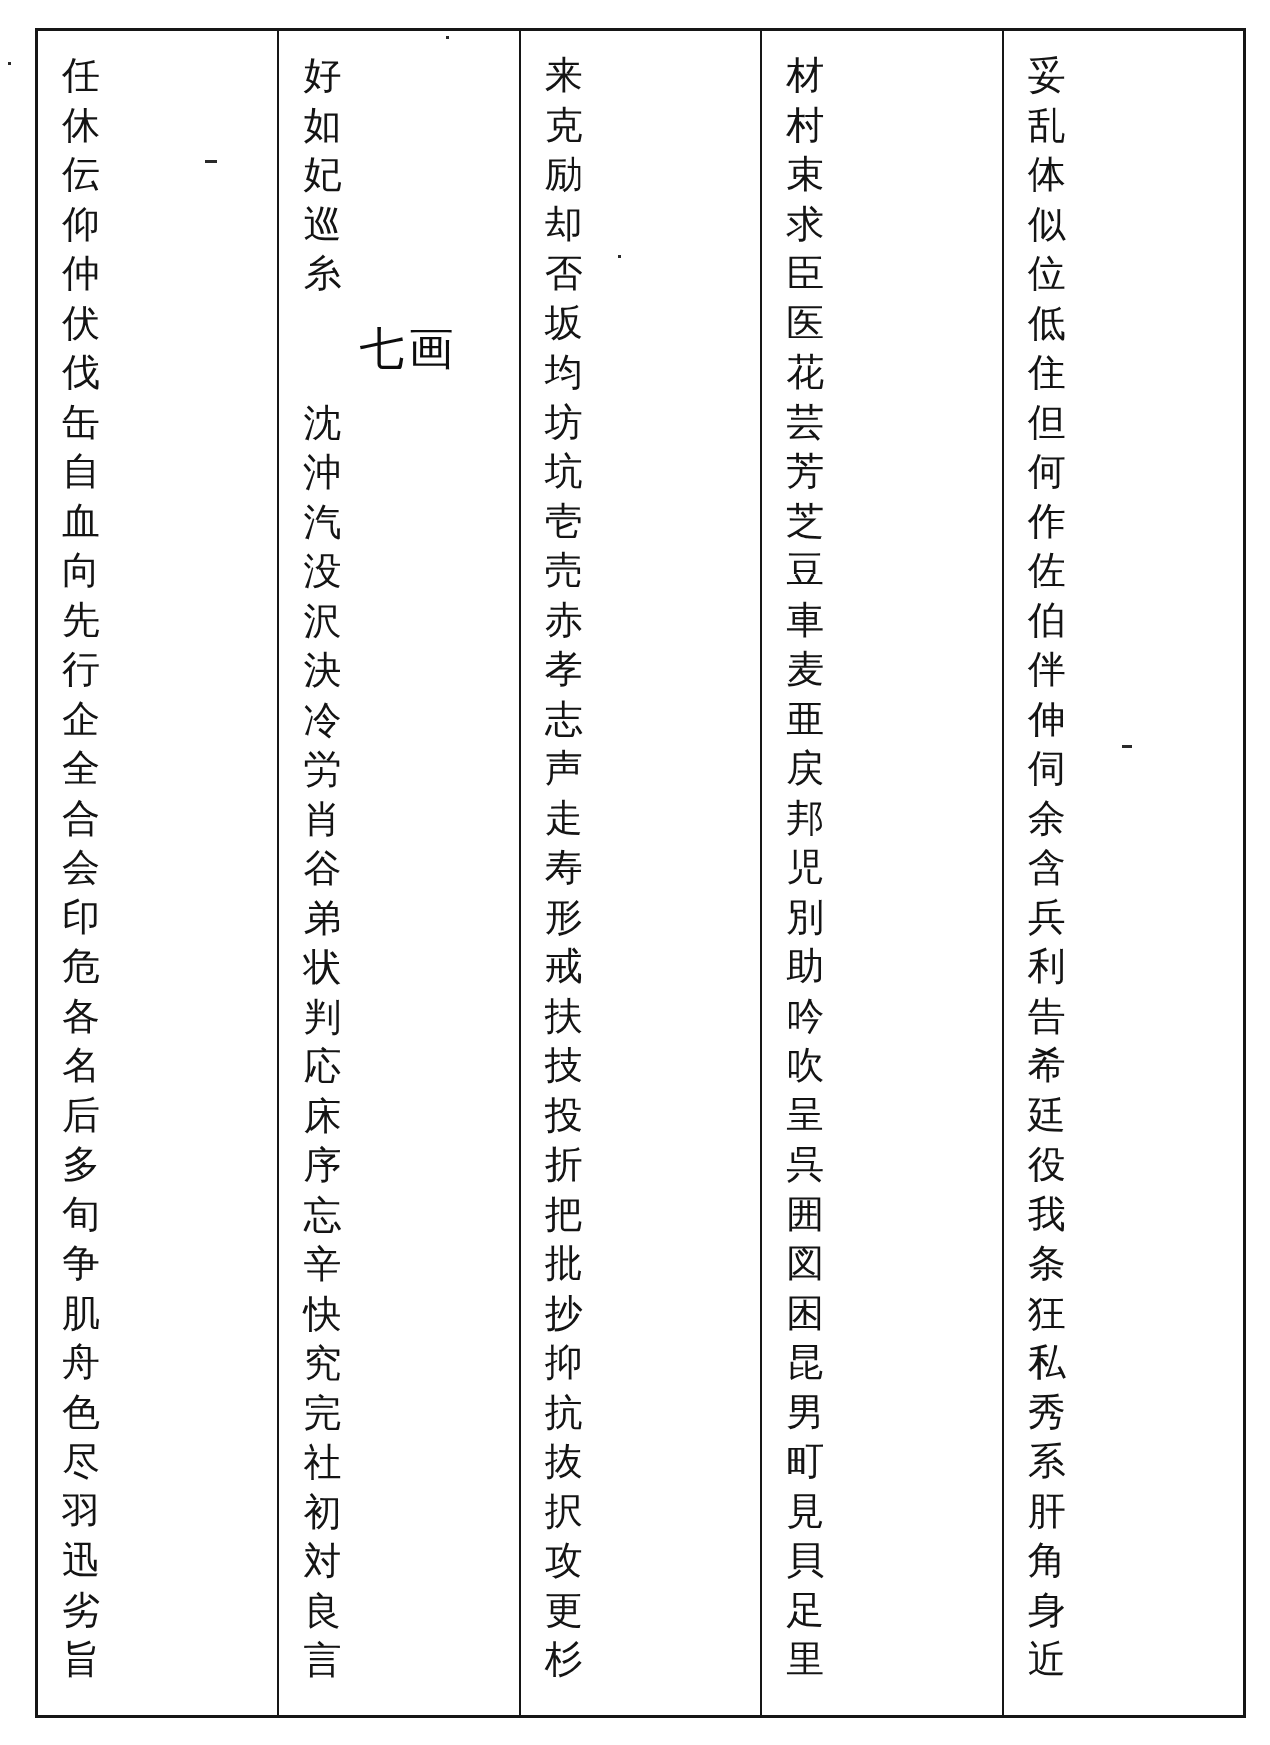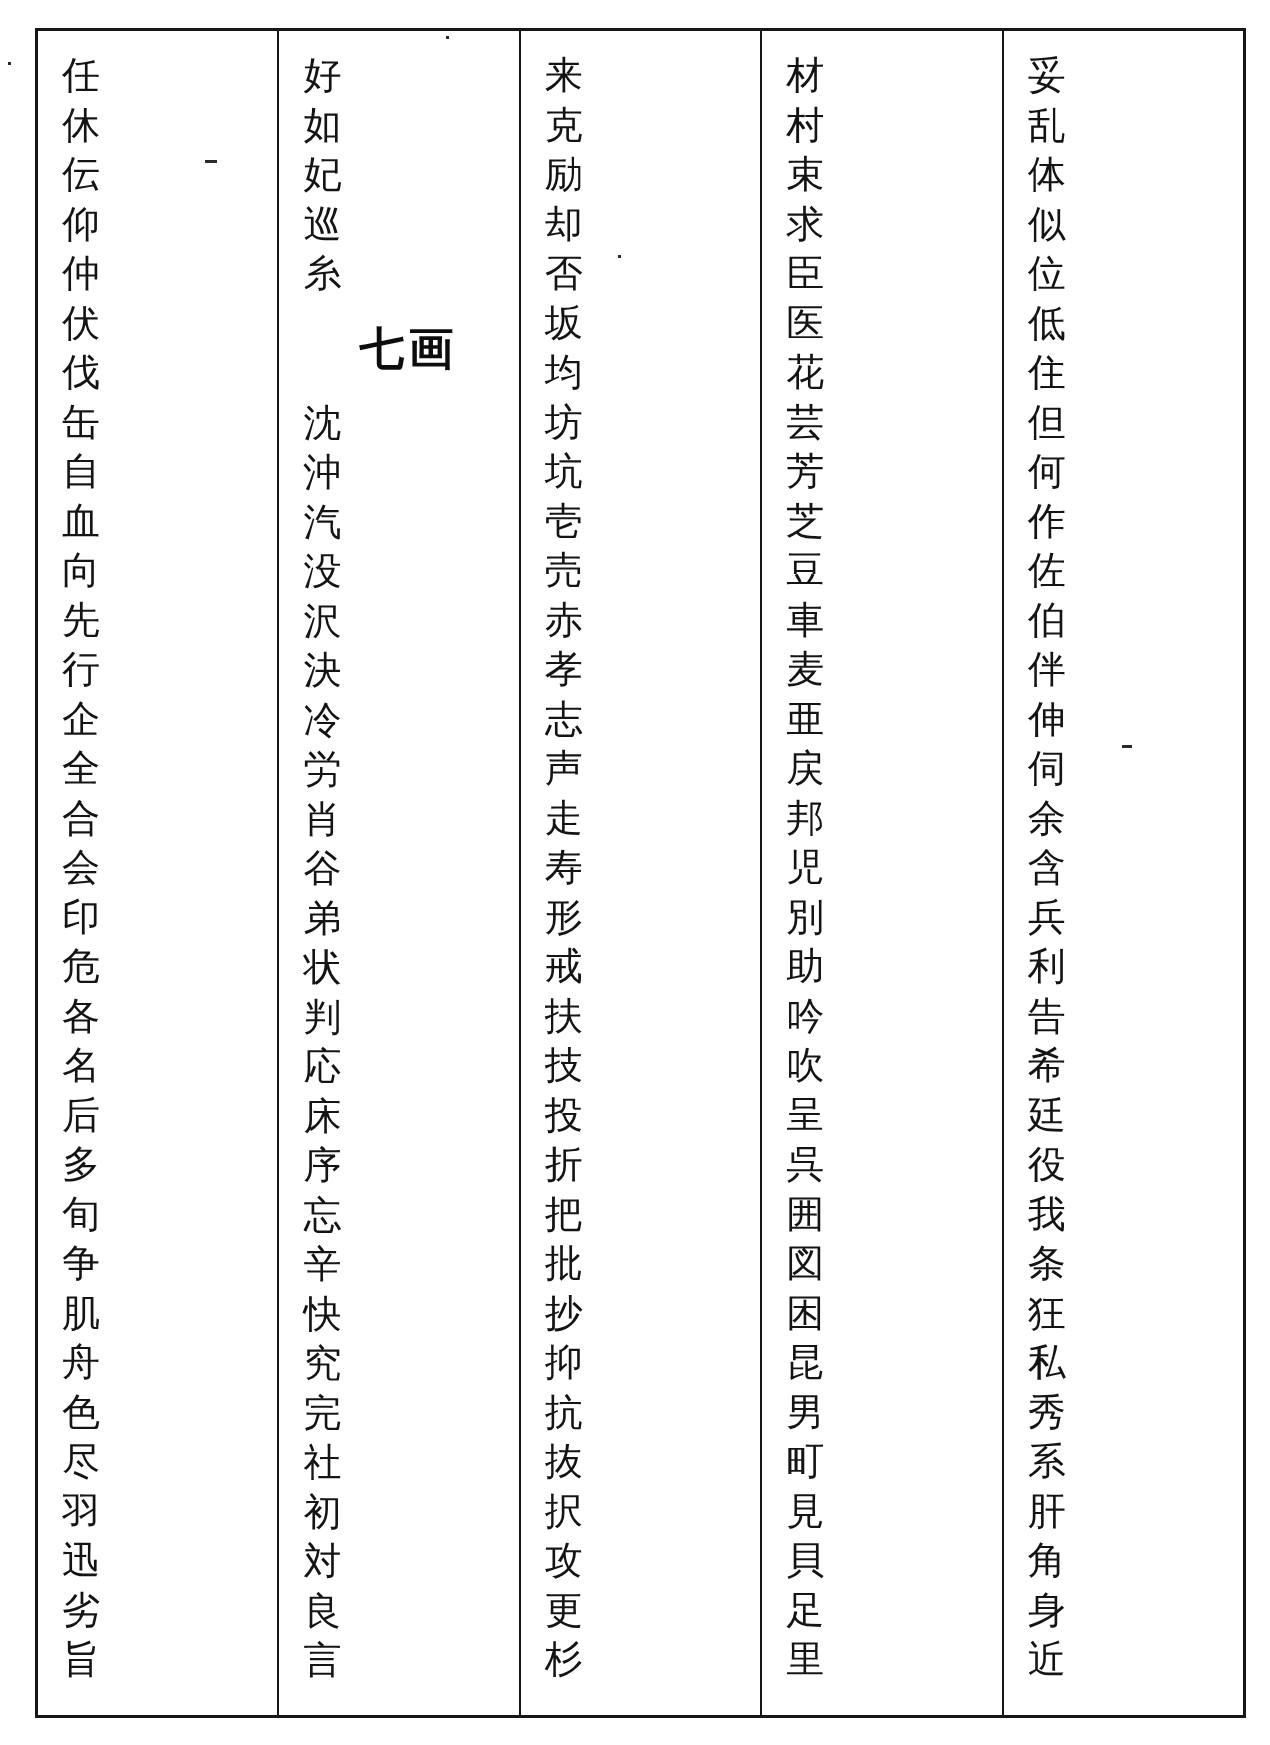--- a/index.html
+++ b/index.html
@@ -43,21 +43,21 @@
     letter-spacing: 0;
     font-weight: 500;
     text-rendering: geometricPrecision;
   }
   .section-header {
     height: 100px;
     display: flex;
     align-items: center;
     padding-left: 56px;
     font-family: "DejaVu Sans", "Liberation Sans", sans-serif;
-    font-weight: bold;
+    font-weight: normal;
     font-size: 45px;
     color: #0d0d0d;
     letter-spacing: 4px;
   }
   
   .speckle {
     position: absolute;
     background: #2a2a2a;
   }
   .speckle.dash-1 { left: 205px; top: 160px; width: 12px; height: 3px; }

